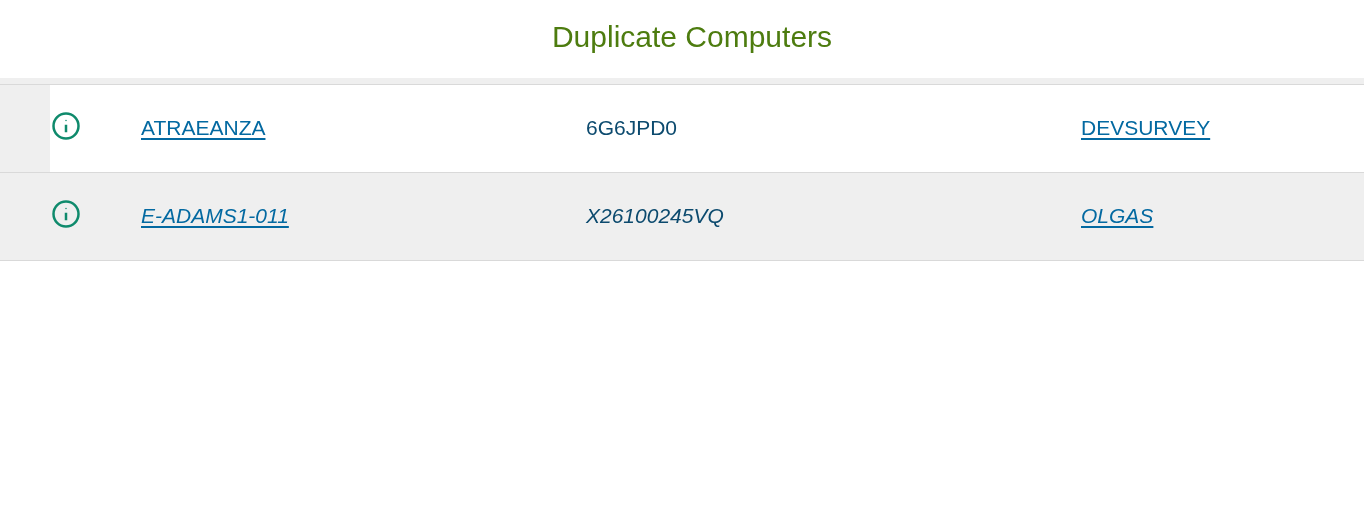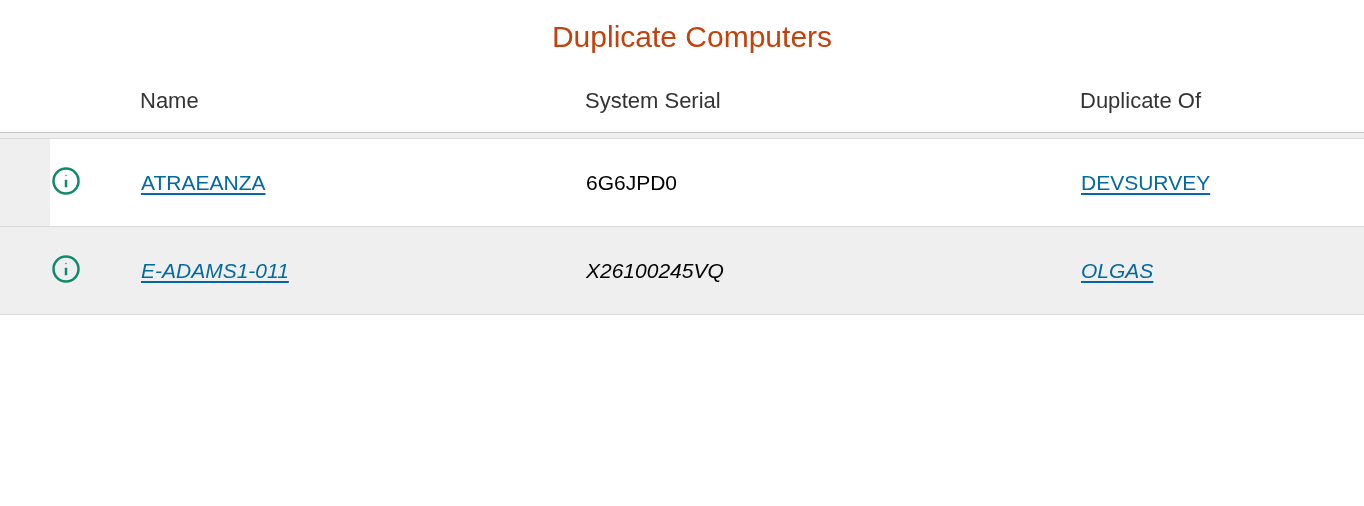--- a/index.html
+++ b/index.html
@@ -11,21 +11,21 @@
     color: #333333;
     width: 1364px;
   }
   .container {
     width: 1364px;
   }
   .title {
     text-align: center;
     font-size: 30px;
     font-weight: 400;
-    color: #c2410c;
+    color: #4d7c0f;
     margin: 20px 0 24px 0;
     padding-left: 20px;
   }
   .table {
     width: 100%;
     border-collapse: collapse;
   }
   .header-row td {
     padding: 10px 0 18px 0;
     border-bottom: 1px solid #c8c8c8;
@@ -58,21 +58,21 @@
 
   .link {
     color: #0369a1;
     text-decoration: underline;
     text-underline-offset: 3px;
     font-size: 21px;
     cursor: pointer;
   }
   .serial-text {
     font-size: 21px;
-    color: #000000;
+    color: #0c4a6e;
   }
   .info-icon {
     display: inline-flex;
     align-items: center;
     justify-content: center;
     cursor: pointer;
   }
   .info-icon svg {
     width: 30px;
     height: 30px;
@@ -91,27 +91,20 @@
   <table class="table">
     <colgroup>
       <col class="col-gutter">
       <col class="col-icon">
       <col class="col-name">
       <col class="col-serial">
       <col class="col-dup">
     </colgroup>
 
     <tbody>
-        <tr class="header-row">
-      <td></td>
-      <td></td>
-      <td><span class="header-label">Name</span></td>
-      <td><span class="header-label">System Serial</span></td>
-      <td><span class="header-label">Duplicate Of</span></td>
-    </tr>
     <tr>
           <td colspan="5" class="header-sep"></td>
         </tr>
 
     <tr class="data-row">
       <td class="gutter"></td>
       <td class="cell">
         <span class="info-icon">
           <svg viewBox="0 0 24 24">
                 <circle cx="12" cy="12" r="10"></circle>

